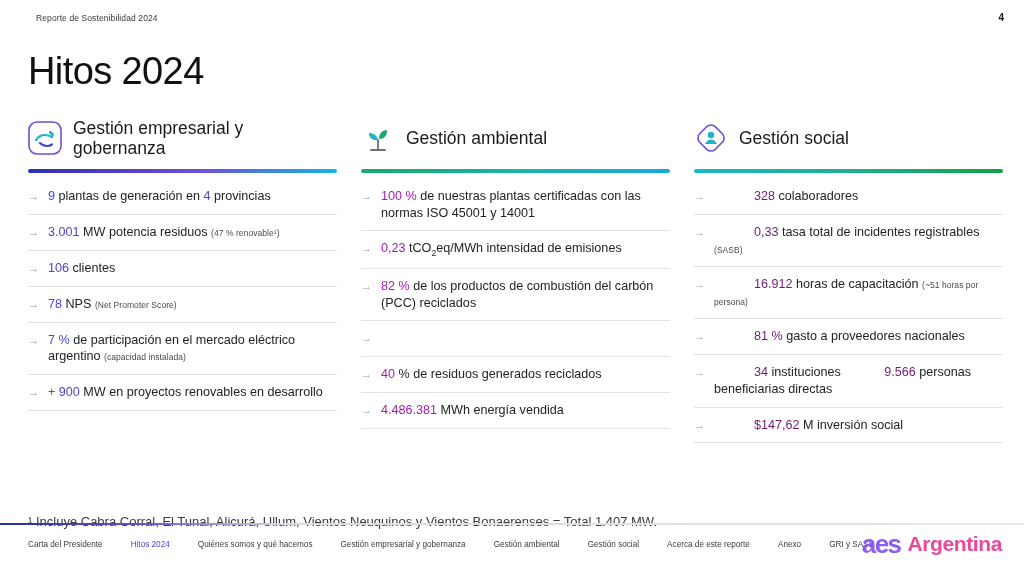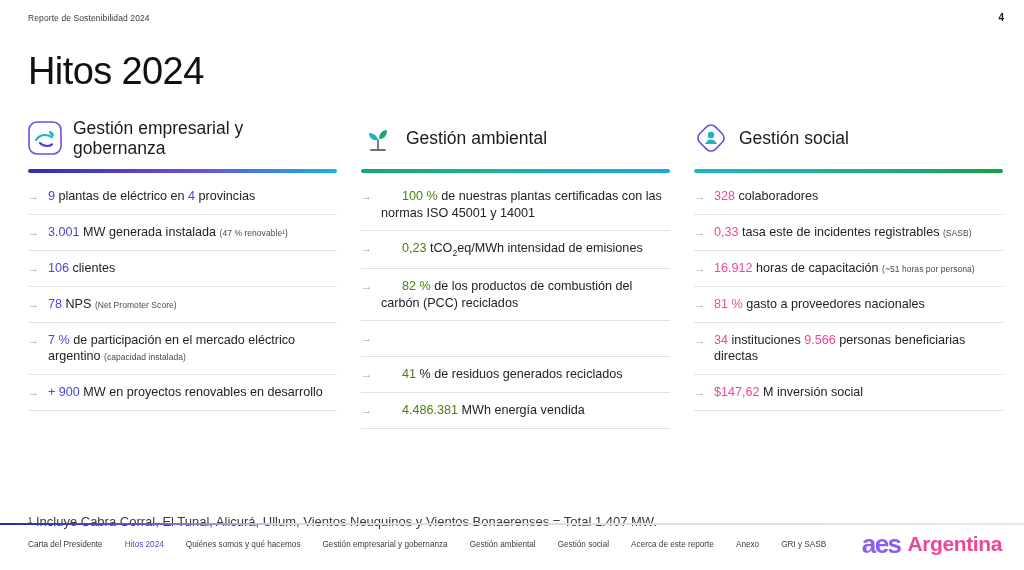--- a/index.html
+++ b/index.html
@@ -7,21 +7,21 @@
     width: 1024px; height: 570px;
     background: #ffffff;
     font-family: "Liberation Sans", sans-serif;
     color: #1a1a1a;
     overflow: hidden;
   }
   .page { position: relative; width: 1024px; height: 570px; }
 
   
   .doc-header {
-    position: absolute; top: 12px; left: 28px; right: 20px;
+    position: absolute; top: 12px; left: 36px; right: 20px;
     display: flex; align-items: center; justify-content: space-between;
   }
   .doc-header .label {
     font-size: 8.5px; color: #3a3a3a; letter-spacing: .1px;
   }
   .doc-header .pagenum {
     font-size: 10px; font-weight: bold; color: #101010;
   }
 
   
@@ -57,22 +57,22 @@
     flex: 0 0 auto; width: 11px; color: #9aa0a6; font-size: 11px;
     line-height: 1.45; margin-top: 1px;
   }
   .itxt { flex: 1 1 auto; }
   .num { font-weight: 400; }
   .small { font-size: 8.5px; color: #4a4a4a; letter-spacing: .05px; text-align: center; }
   sub { font-size: 0.68em; }
 
   
   .c0 .num { color: #4a46d6; }
-  .c1 .num { color: #4d7c0f; margin-left: 21px; }
-  .c2 .num { color: #ec4899; }
+  .c1 .num { color: #a21caf; }
+  .c2 .num { color: #701a75; margin-left: 40px; }
 
   
   .r0 { background: linear-gradient(90deg,#2b2fb5 0%, #6f4fd8 55%, #12b6e0 100%); }
   .r1 { background: linear-gradient(90deg,#19a86b 0%, #19b4a8 50%, #16a9e0 100%); }
   .r2 { background: linear-gradient(90deg,#19b8c6 0%, #1fae8c 55%, #12a246 100%); }
 
   
   .ico { width: 34px; height: 34px; flex: 0 0 auto; }
 
   
@@ -81,21 +81,21 @@
     font-size: 13px; color: #3a3a3a;
   }
 
   
   .footer-sep {
     position: absolute; left: 0; right: 0; top: 523px; height: 2px;
     background: linear-gradient(90deg,#1f2fa8 0%, #6b4fd6 14%, #d8dade 28%, #e6e7ea 100%);
   }
   .footer-nav {
     position: absolute; top: 540px; left: 28px;
-    display: flex; align-items: center; gap: 22px;
+    display: flex; align-items: center; gap: 28px;
     font-size: 8.2px; color: #3c3c3c;
   }
   .footer-nav .active { color: #4a46d6; }
   .brand {
     position: absolute; top: 531px; right: 22px;
     display: flex; align-items: center; gap: 7px;
   }
   .brand-mark { font-size: 26px; color: #8b5cf6; font-weight: 700; letter-spacing: -1.5px; line-height: 1; }
   .brand-name { font-size: 21px; color: #ec4899; font-weight: 700; letter-spacing: -.4px; }
 </style>
@@ -122,25 +122,25 @@
             <path d="M12 22c2 2 4 3 7 3 2 0 4-.6 5-1.6" fill="none" stroke="#4a46d6" stroke-width="2.2" stroke-linecap="round"></path>
             <path d="M21 10c3 0 5 2 5 5-3 0-5-2-5-5z" fill="#1fb3c9"></path>
           </svg>
         </span>
         <div class="col-title">Gestión empresarial y gobernanza</div>
       </div>
       <div class="col-rule r0"></div>
       <div class="items">
         <div class="item">
           <span class="arrow">→</span>
-          <span class="itxt"><span class="num">9</span><span> plantas de eléctrico en </span><span class="num">4</span><span> provincias</span></span>
-        </div>
-        <div class="item">
-          <span class="arrow">→</span>
-          <span class="itxt"><span class="num">3.001</span><span> MW  generada instalada </span><span class="small">(47 % renovable¹)</span></span>
+          <span class="itxt"><span class="num">9</span><span> plantas de generación en </span><span class="num">4</span><span> provincias</span></span>
+        </div>
+        <div class="item">
+          <span class="arrow">→</span>
+          <span class="itxt"><span class="num">3.001</span><span> MW  potencia residuos </span><span class="small">(47 % renovable¹)</span></span>
         </div>
         <div class="item">
           <span class="arrow">→</span>
           <span class="itxt"><span class="num">106</span><span> clientes</span></span>
         </div>
         <div class="item">
           <span class="arrow">→</span>
           <span class="itxt"><span class="num">78</span><span> NPS </span><span class="small">(Net Promoter Score)</span></span>
         </div>
         <div class="item">
@@ -178,21 +178,21 @@
         </div>
         <div class="item">
           <span class="arrow">→</span>
           <span class="itxt"><span class="num">82 %</span><span> de los productos de combustión del carbón (PCC) reciclados</span></span>
         </div>
         <div class="item">
           <span class="arrow">→</span>
         </div>
         <div class="item">
           <span class="arrow">→</span>
-          <span class="itxt"><span class="num">41</span><span> % de residuos generados reciclados</span></span>
+          <span class="itxt"><span class="num">40</span><span> % de residuos generados reciclados</span></span>
         </div>
         <div class="item">
           <span class="arrow">→</span>
           <span class="itxt"><span class="num">4.486.381</span><span> MWh energía vendida</span></span>
         </div>
       </div>
     </div>
 
     <div class="col c2">
       <div class="col-head">
@@ -206,21 +206,21 @@
         <div class="col-title">Gestión social</div>
       </div>
       <div class="col-rule r2"></div>
       <div class="items">
         <div class="item">
           <span class="arrow">→</span>
           <span class="itxt"><span class="num">328</span><span> colaboradores</span></span>
         </div>
         <div class="item">
           <span class="arrow">→</span>
-          <span class="itxt"><span class="num">0,33</span><span> tasa este de incidentes registrables </span><span class="small">(SASB)</span></span>
+          <span class="itxt"><span class="num">0,33</span><span> tasa total de incidentes registrables </span><span class="small">(SASB)</span></span>
         </div>
         <div class="item">
           <span class="arrow">→</span>
           <span class="itxt"><span class="num">16.912</span><span> horas de capacitación </span><span class="small">(~51 horas por persona)</span></span>
         </div>
         <div class="item">
           <span class="arrow">→</span>
           <span class="itxt"><span class="num">81 %</span><span> gasto a proveedores nacionales</span></span>
         </div>
         <div class="item">

